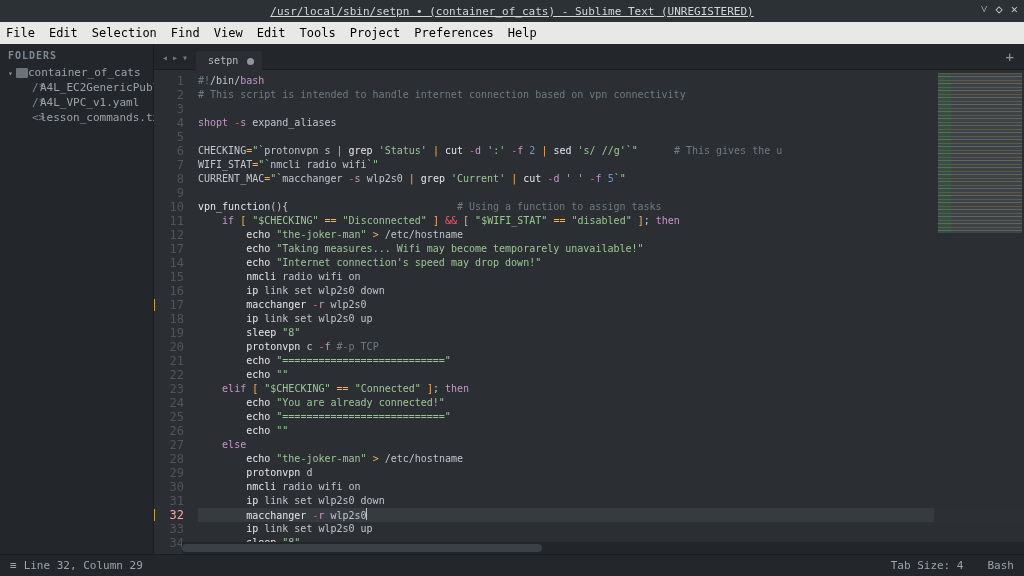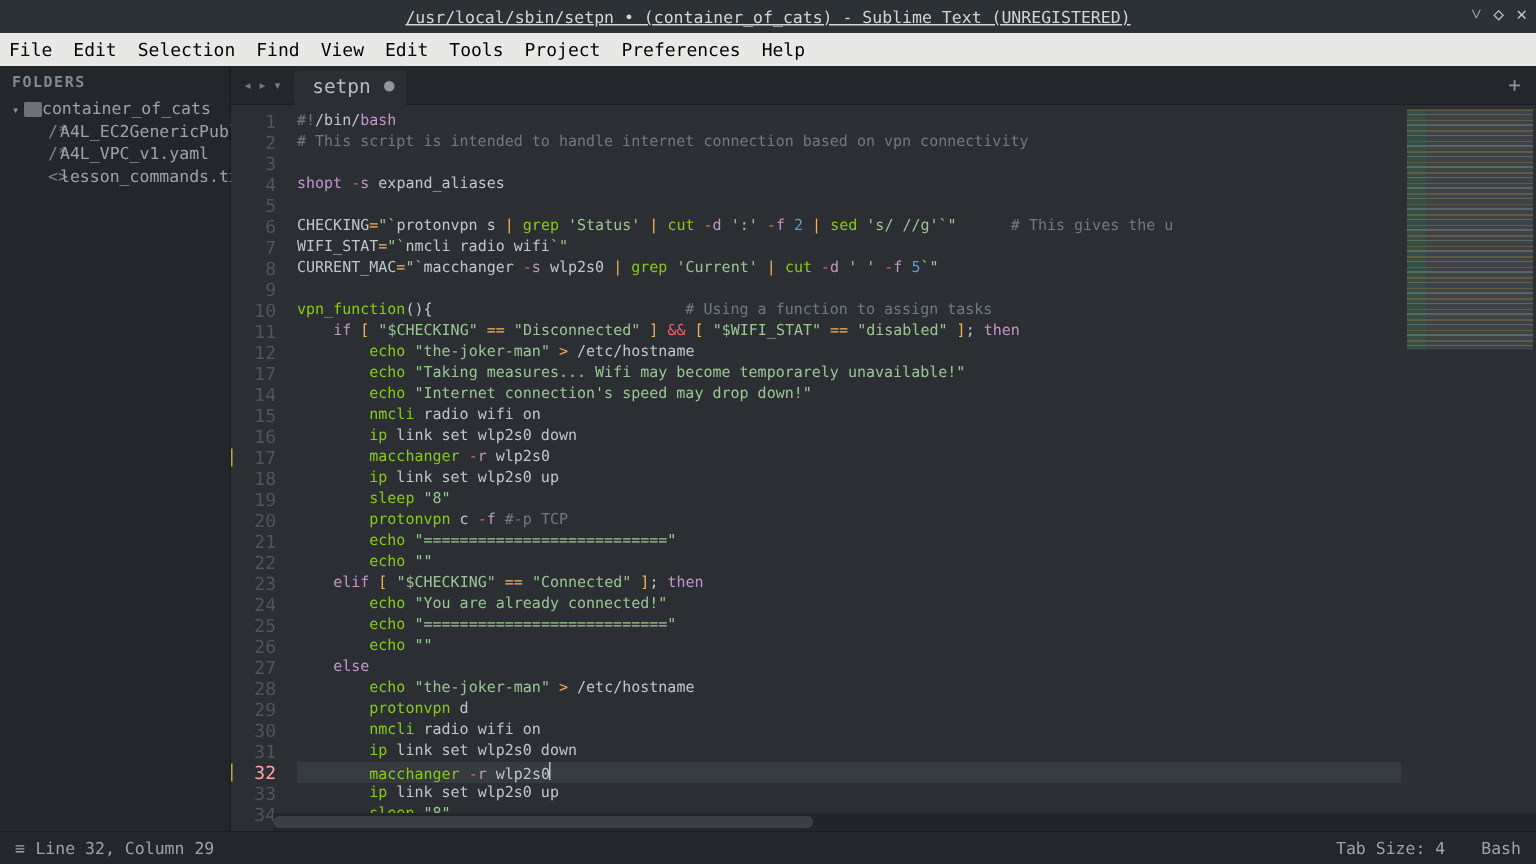--- a/index.html
+++ b/index.html
@@ -28,21 +28,21 @@
 .sidebar .ind1 { margin-left:12px; }
 .sidebar .ind2 { margin-left:24px; }
 
 
 .ed { flex:1; display:flex; flex-direction:column; background:#2b2f33; position:relative; }
 
 
 .tabrow { height:26px; background:#23272b; display:flex; align-items:flex-end; border-bottom:1px solid #1a1e21; }
 .tabrow .navarrows { padding:0 6px 6px 6px; color:#717a82; font-size:10px; }
 .tabrow .navarrows span { margin:0 2px; }
-.tab { background:#2b2f33; color:#b6bcc2; padding:4px 24px 4px 12px; font-size:13px; font-family:"DejaVu Sans",sans-serif; position:relative; border-top-left-radius:3px; border-top-right-radius:3px; margin-bottom:-1px; }
+.tab { background:#2b2f33; color:#b6bcc2; padding:4px 24px 4px 12px; font-size:10px; font-family:"DejaVu Sans",sans-serif; position:relative; border-top-left-radius:3px; border-top-right-radius:3px; margin-bottom:-1px; }
 .tab .dirty { position:absolute; right:8px; top:7px; width:7px; height:7px; background:#8f979e; border-radius:50%; }
 .tabrow .plus { margin-left:auto; margin-right:10px; color:#8f979e; font-size:14px; padding-bottom:4px; }
 
 
 .codewrap { flex:1; display:flex; overflow:hidden; background:#2b2f33; }
 .gutter { width:38px; text-align:right; padding:4px 8px 4px 0; color:#4e565c; font-size:12px; line-height:14px; background:#2b2f33; user-select:none; }
 .gutter .ln { height:14px; position:relative; }
 .gutter .ln.mod::before { content:""; position:absolute; left:-2px; top:1px; width:3px; height:12px; background:#c7a23f; }
 .gutter .ln.sel { color:#fca5a5; }
 .code { flex:1; padding:4px 0 4px 6px; font-size:10px; line-height:14px; white-space:pre; overflow:hidden; color:#c0c5ce; }
@@ -58,21 +58,21 @@
   background:repeating-linear-gradient( to bottom,
    rgba(180,140,60,.35) 0 1px, transparent 1px 3px,
    rgba(170,200,170,.3) 3px 4px, transparent 4px 7px);
 }
 
 
 .c-cmt{color:#6e7a82}
 .c-key{color:#c695c6}
 .c-str{color:#99c794}
 .c-num{color:#6699cc}
-.c-fn {color:#84cc16}
+.c-fn {color:#e5e5e5}
 .c-var{color:#eb606b}
 .c-op {color:#f9ae58}
 .c-txt{color:#c0c5ce}
 .c-flag{color:#c695c6}
 .c-dash{color:#eb606b}
 
 
 .status { position:fixed; bottom:0; left:0; right:0; height:22px; background:#23272b; border-top:1px solid #1a1e21; display:flex; align-items:center; font-family:"DejaVu Sans",sans-serif; font-size:11px; color:#9aa3ad; padding:0 10px; }
 .status .sp{flex:1}
 .status .seg{margin-left:24px}

